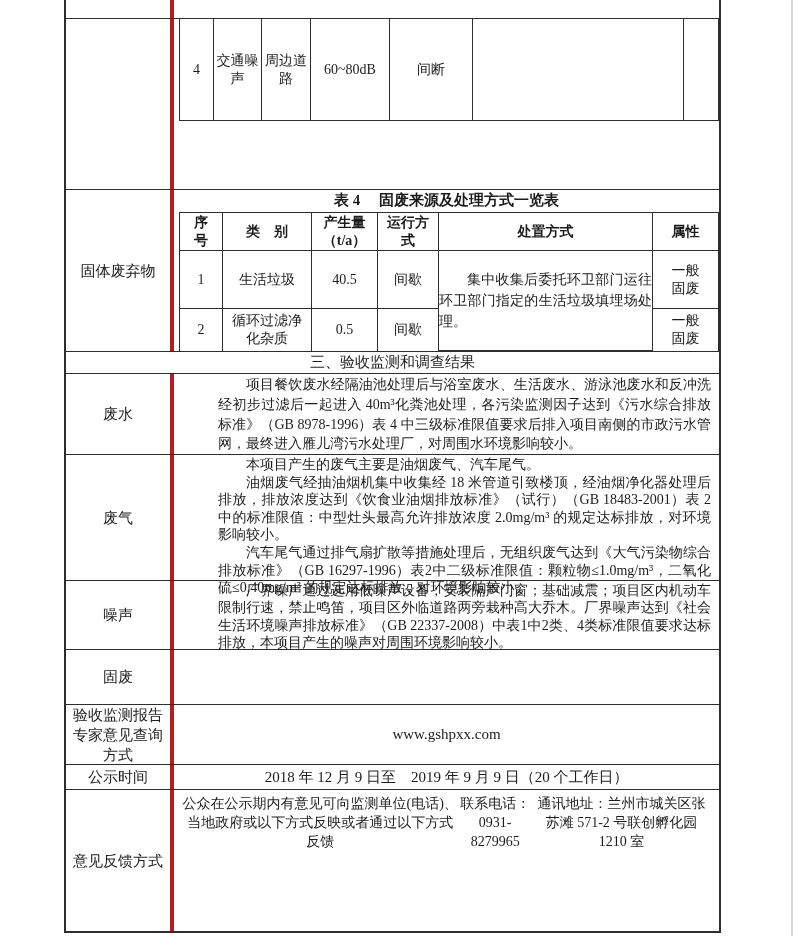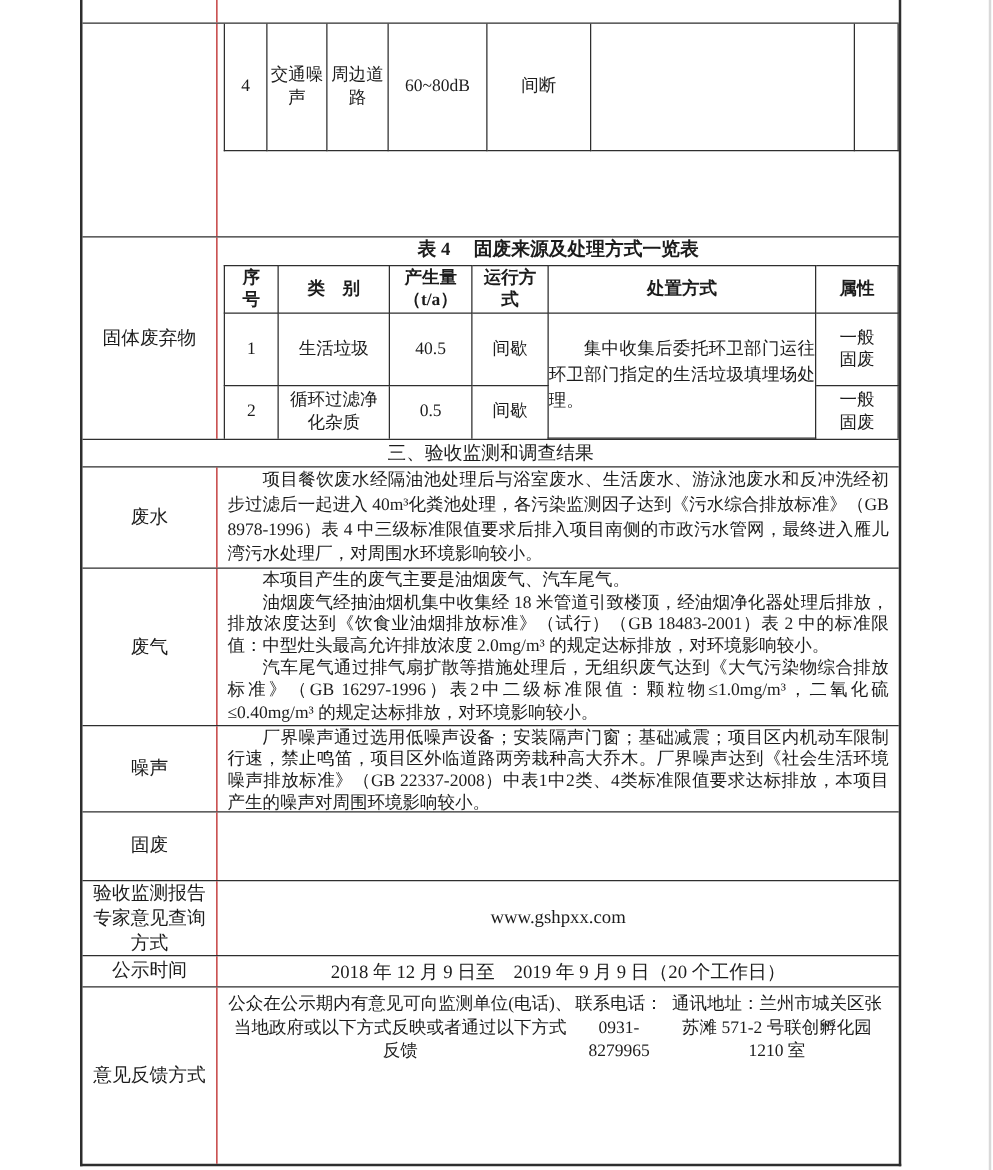--- a/index.html
+++ b/index.html
@@ -11,21 +11,21 @@
   .page-edge { position:absolute; top:0; right:1px; width:2px; height:100%; background:#d9d9d9; }
 
   .outer {
     position:absolute; left:64px; top:0; width:657px; height:933px;
     border-left:2px solid #2e2e2e; border-right:2px solid #2e2e2e; border-bottom:2px solid #2e2e2e;
     box-sizing:border-box; display:flex; flex-direction:column; background:#fff;
   }
   .orow { display:flex; border-bottom:1px solid #2e2e2e; box-sizing:border-box; min-height:0; }
   .orow:last-child { border-bottom:none; flex:1; }
   .lab {
-    width:108px; flex:none; border-right:1px solid #b91c1c; box-sizing:border-box;
+    width:108px; flex:none; border-right:4px solid #b91c1c; box-sizing:border-box;
     display:flex; align-items:center; justify-content:center; text-align:center;
     font-size:15px; line-height:20px; white-space:pre-line;
   }
   .con { flex:1; min-width:0; box-sizing:border-box; }
 
   .h-r0 { height:19px; }
   .h-r1 { height:171px; }
   .h-r2 { height:162px; }
   .h-sec { height:22px; align-items:center; justify-content:center; font-size:15px; }
   .h-r4 { height:81px; }
@@ -46,21 +46,21 @@
   table.solid tr.hd th { height:37px; font-weight:bold; }
   table.solid tr.r1 td { height:57px; }
   table.solid tr.r2 td { height:41px; }
   table.solid tr:last-child td { border-bottom:none; }
   td.num { font-weight:bold; }
   td.disposal { text-align:left; padding:0 6px; }
   td.disposal p { margin:0; text-indent:2em; text-align:justify; line-height:21px; }
 
   .tbl-title { height:22px; line-height:21px; text-align:center; font-weight:bold; font-size:15px; }
 
-  .txt { padding:1px 8px; }
+  .txt { padding:1px 8px;margin-left:36px; }
   .txt p { margin:0; text-indent:2em; text-align:justify; font-size:14px; }
   .lh20 p { line-height:19.8px; }
   .lh176 p { line-height:17.6px; }
   .lh174 p { line-height:17.4px; }
   .lh18 p { line-height:18px; }
 
   .center-cell { display:flex; align-items:center; justify-content:center; font-size:15px; }
   .feedback { display:flex; flex-direction:row; justify-content:space-between; padding:4px 8px 7px 8px; }
   .feedback p { margin:0; text-align:center; font-size:14px; line-height:19px; }
 </style>

